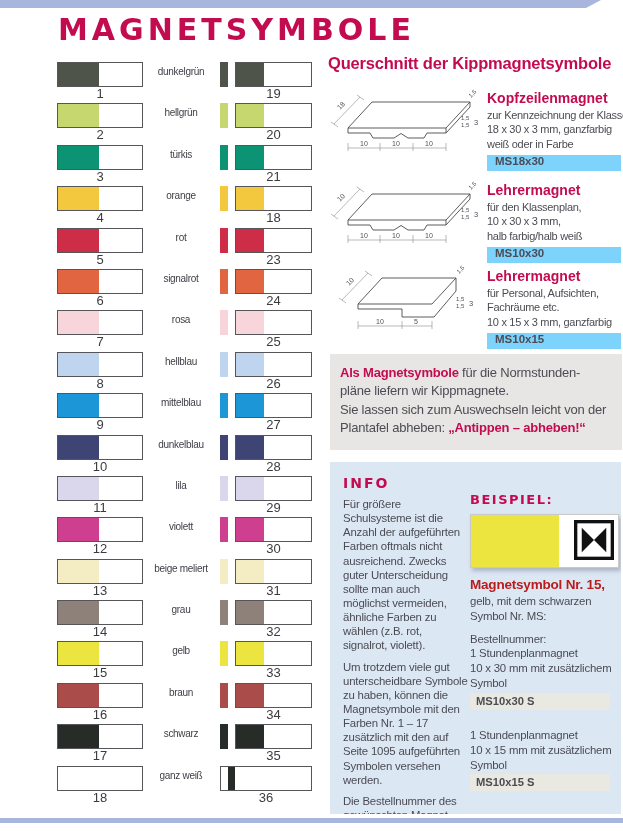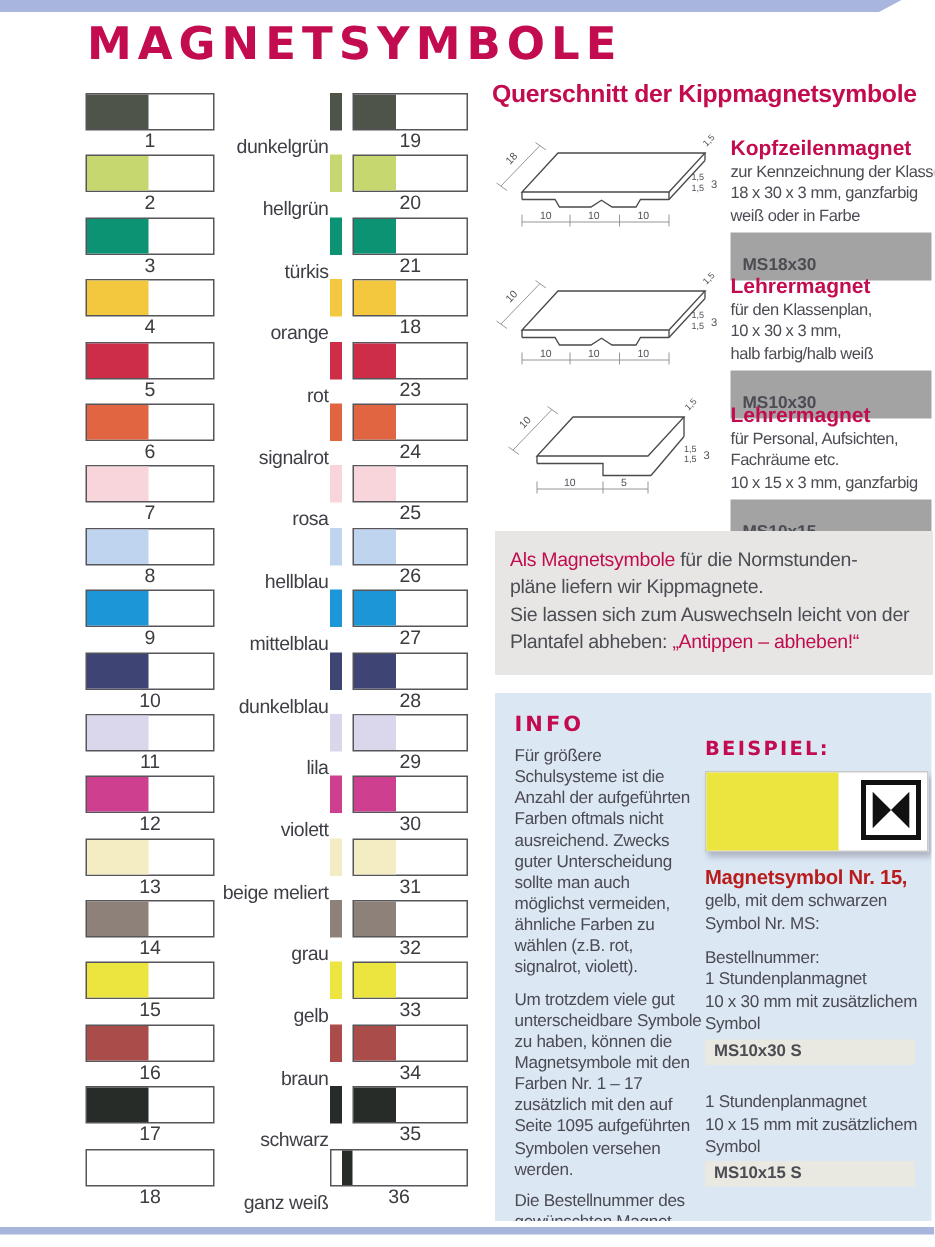--- a/index.html
+++ b/index.html
@@ -12,48 +12,48 @@
 
   .page-title{position:absolute;left:58px;top:12px;font-size:30px;font-weight:bold;
               letter-spacing:4px;color:#c30b4f;font-family:"DejaVu Sans",sans-serif;}
 
   
   .color-table{position:absolute;left:55px;top:60px;width:262px;}
   .crow{position:relative;height:41.4px;}
   .boxl{position:absolute;left:2px;top:2px;width:84px;height:23px;border:1px solid #55555a;background:#fff;}
   .boxl .fill{position:absolute;left:0;top:0;bottom:0;width:41px;}
   .numl{position:absolute;left:2px;top:26px;width:86px;text-align:center;font-size:13px;color:#3b3b40;}
-  .lbl{position:absolute;left:88px;top:6px;width:76px;text-align:right;font-size:13px;color:#3e3e46;letter-spacing:-0.3px;margin-top:24px;}
+  .lbl{position:absolute;left:88px;top:6px;width:76px;text-align:center;font-size:10px;color:#3e3e46;letter-spacing:-0.3px;}
   .strip{position:absolute;left:165px;top:2px;width:8px;height:25px;}
   .boxr{position:absolute;left:180px;top:2px;width:75px;height:23px;border:1px solid #55555a;background:#fff;}
   .boxr .fill{position:absolute;left:0;top:0;bottom:0;width:28px;}
   .numr{position:absolute;left:180px;top:26px;width:77px;text-align:center;font-size:13px;color:#3b3b40;}
   .boxr.wide{left:165px;width:90px;}
   .boxr .blkstripe{position:absolute;left:7px;top:0;bottom:0;width:7px;background:#282c28;}
   .numr.wide{left:165px;width:92px;}
   .speckle{background-image:radial-gradient(#e6dca2 1px, transparent 1.2px),
                             radial-gradient(#e6dca2 1px, transparent 1.2px);
            background-size:7px 7px;background-position:0 0,3.5px 3.5px;}
 
   
   .right-panel{position:absolute;left:328px;top:54px;width:293px;}
   .cs-title{font-size:16.5px;font-weight:bold;color:#c30b4f;letter-spacing:-0.2px;}
   .magnet{position:absolute;left:0;width:293px;height:92px;}
   .m1{top:28px;} .m2{top:120px;} .m3{top:206px;}
   .magnet svg{position:absolute;left:0;top:0;}
   .mtext{position:absolute;left:159px;top:8px;width:134px;}
   .mtitle{font-size:14px;font-weight:bold;color:#c30b4f;margin-bottom:2px;}
   .mline{font-size:11px;line-height:1.3;letter-spacing:-0.3px;white-space:nowrap;color:#4c4c54;}
-  .codebox{margin-top:4px;width:126px;height:16px;background:#a3a3a3;font-size:11.5px;
-           font-weight:bold;color:#4c4c54;padding:16px 0 0 8px;}
+  .codebox{margin-top:4px;width:126px;height:16px;background:#7dd3fc;font-size:11.5px;
+           font-weight:bold;color:#4c4c54;padding:0 0 0 8px;}
 
   .notebox{position:absolute;left:2px;top:300px;width:272px;height:78px;background:#e7e6e4;
            padding:10px 10px 8px 10px;font-size:13px;line-height:1.42;letter-spacing:-0.2px;}
   .notebox div{white-space:nowrap;}
-  .crimson{color:#c30b4f;font-weight:normal;}
+  .crimson{color:#c30b4f;font-weight:bold;}
 
   .infobox{position:absolute;left:2px;top:408px;width:291px;height:352px;background:#dce7f4;overflow:hidden;}
   .info-left{position:absolute;left:13px;top:13px;width:126px;}
   .info-title{font-size:14px;font-weight:bold;color:#c30b4f;letter-spacing:2px;margin-bottom:6px;
               font-family:"DejaVu Sans",sans-serif;}
   .ipara{font-size:11.4px;line-height:1.24;letter-spacing:-0.2px;margin:0 0 7px 0;color:#4b4b53;}
   .ib{font-weight:normal;}
   .info-right{position:absolute;left:140px;top:30px;width:150px;}
   .bsp-title{font-size:13px;font-weight:bold;color:#c30b4f;letter-spacing:1.5px;
              font-family:"DejaVu Sans",sans-serif;}

